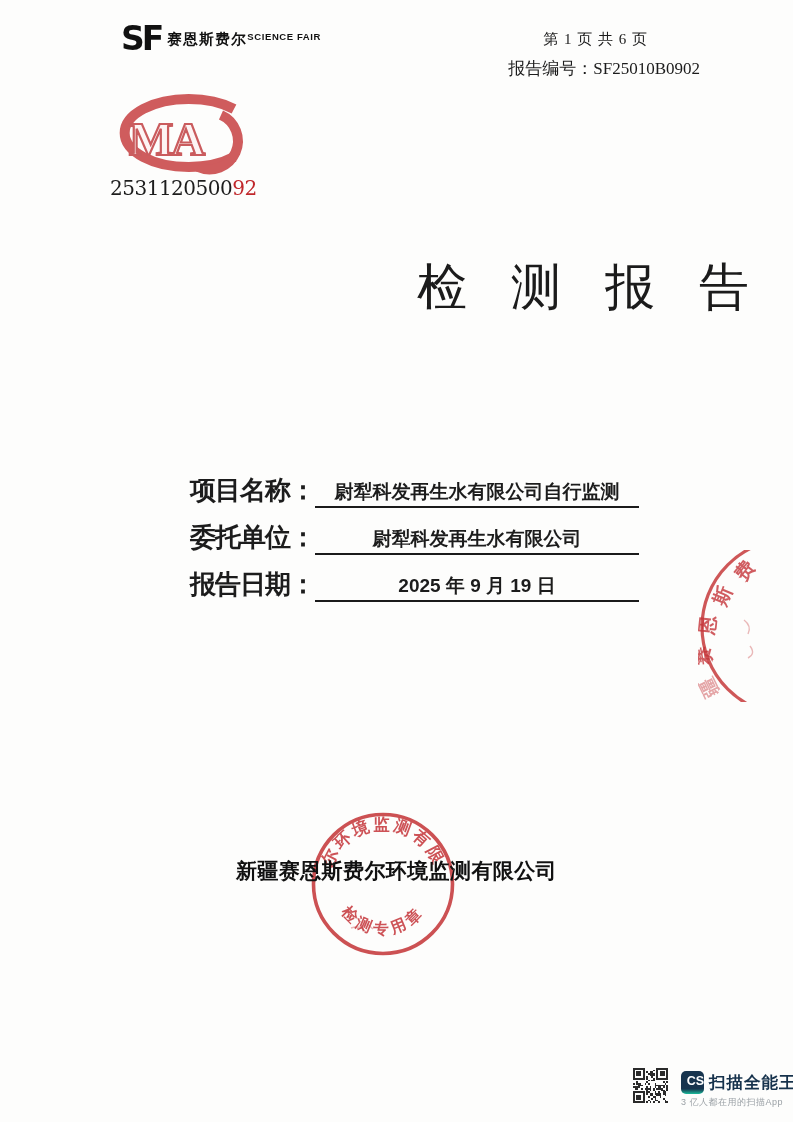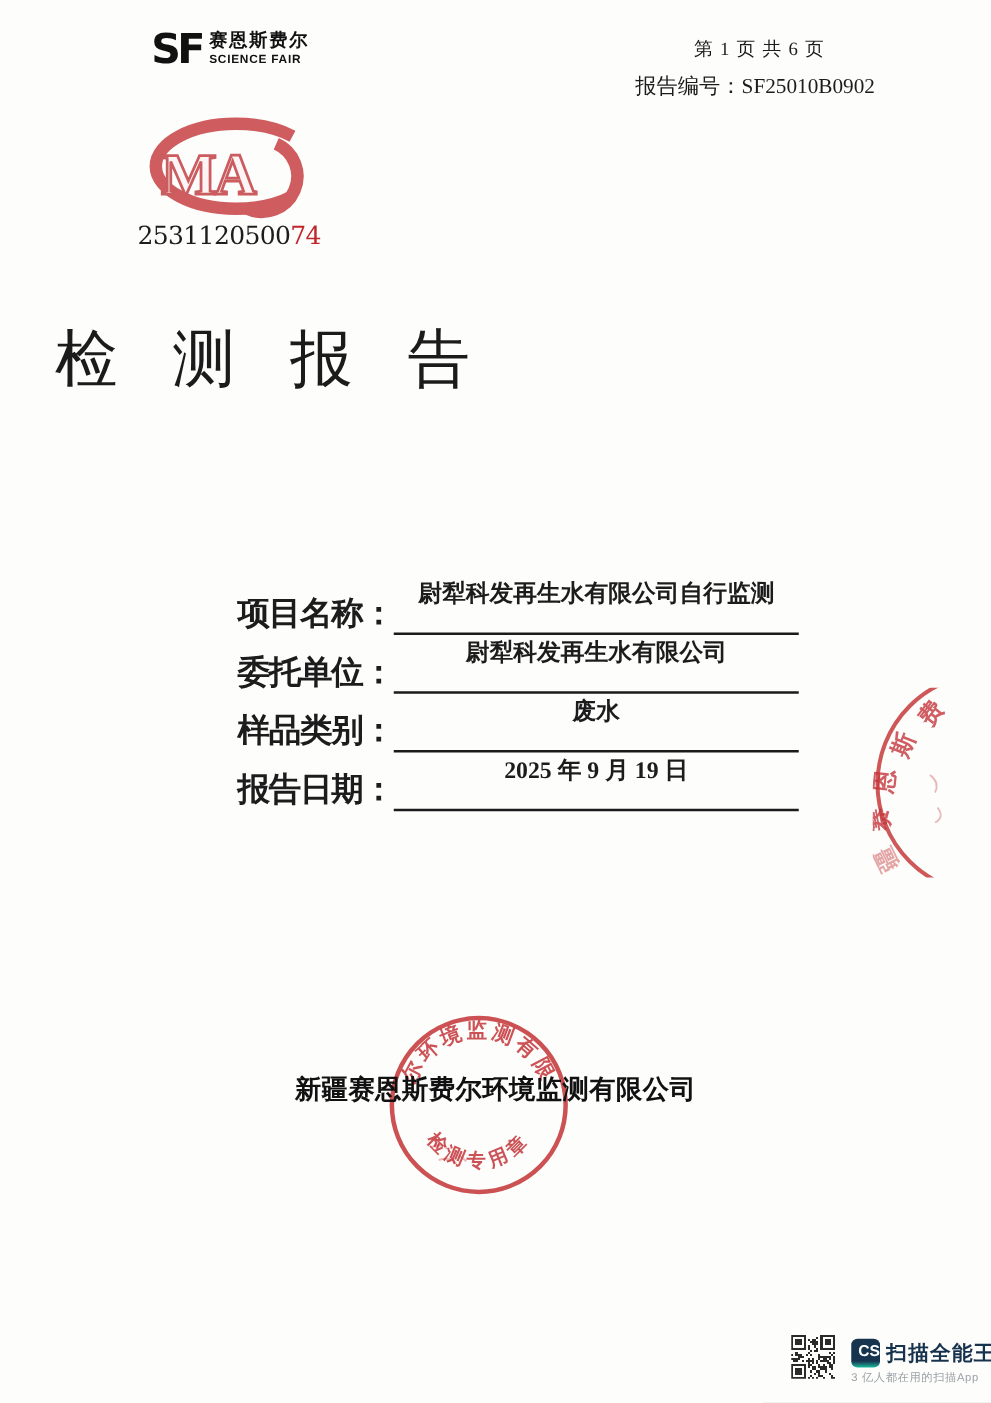--- a/index.html
+++ b/index.html
@@ -5,46 +5,46 @@
   html,body{margin:0;padding:0;background:#e8e8e8;}
   .page{
     position:relative; width:793px; height:1122px; margin:0 auto;
     background:#fdfdfc; overflow:hidden;
     font-family:"Liberation Sans","DejaVu Sans",sans-serif; color:#1c1c1c;
   }
 
   
   .logo{position:absolute; left:121px; top:24px; display:flex; align-items:center; gap:6px;}
   .monogram{font-family:"DejaVu Sans",sans-serif; font-weight:900; font-size:33px; line-height:30px; letter-spacing:-3px; color:#111;}
-  .logo-text{display:flex; flex-direction:column; justify-content:flex-end;}
+  .logo-text{display:flex; flex-direction:row; justify-content:flex-end;}
   .logo-zh{font-size:14.5px; font-weight:700; letter-spacing:1.5px; color:#111; line-height:17px;}
   .logo-en{font-size:9.5px; font-weight:700; letter-spacing:0.6px; color:#111; line-height:11px; font-family:"Liberation Sans",sans-serif;}
 
   .page-info{position:absolute; top:30px; right:93px; text-align:right; font-family:"Liberation Serif","DejaVu Serif",serif;}
-  .pagination{font-size:15px; letter-spacing:1px; margin-right:40px; white-space:nowrap;}
+  .pagination{font-size:15px; letter-spacing:1px; margin-right:52px; white-space:nowrap;}
   .report-no{font-size:17px; margin-top:8px; white-space:nowrap;}
 
   
   .cma{position:absolute; left:102px; top:88px; width:160px;}
   .cma svg{display:block;}
   .cma-number{font-family:"DejaVu Serif","Liberation Serif",serif; font-size:20px; letter-spacing:-0.5px; margin:-2px 0 0 8px; color:#1d1d1d; white-space:nowrap;}
   .cma-number .red{color:#c0272b;}
 
   
   .doc-title{
-    position:absolute; top:220px; left:0; right:0; text-align:left;
+    position:absolute; top:220px; left:0; right:0; text-align:right;
     font-family:"Liberation Serif","DejaVu Serif",serif; font-weight:400;
     font-size:50px; letter-spacing:0.88em; text-indent:0.88em; color:#1b1b1b; white-space:nowrap;
   }
 
   
   .fields{position:absolute; left:190px; top:481px; width:449px;}
   .field-row{display:flex; align-items:flex-end; height:27px; margin-bottom:20px;}
   .field-label{flex:0 0 85px; font-size:26px; font-weight:700; letter-spacing:-1px; white-space:nowrap;}
-  .field-line{flex:1; border-bottom:2px solid #1b1b1b; text-align:center; padding-bottom:18px;}
+  .field-line{flex:1; border-bottom:2px solid #1b1b1b; text-align:center; padding-bottom:1px;}
   .field-value{font-size:19px; font-weight:700; white-space:nowrap;}
   .field-row:nth-child(4) .field-value{font-family:"Liberation Serif","DejaVu Serif",serif; font-weight:700;}
 
   
   .edge-seal{position:absolute; left:698px; top:550px; width:59px; height:152px; overflow:hidden;}
   .edge-seal svg{position:absolute; left:0; top:0;}
   .center-seal{position:absolute; left:307px; top:808px; width:152px; height:152px;}
   .company-line{
     position:absolute; top:857px; left:0; right:0; text-align:center;
     font-size:21px; font-weight:700; letter-spacing:0.4px; color:#111; white-space:nowrap;
@@ -84,37 +84,33 @@
   </div>
 
   <div class="cma">
     <svg width="152" height="90" viewBox="0 0 152 90">
       <g opacity="0.82">
         <path class="red-stroke" d="M 132 21 A 64 34 0 1 0 132 69" stroke-width="10"></path>
         <path class="red-stroke" d="M 119 27 A 25 25 0 1 1 96 79" stroke-width="10"></path>
         <text x="27" y="67" font-family="'Liberation Serif',serif" font-weight="bold" font-size="47" fill="#fdf3f3" stroke="#c0393c" stroke-width="2.2" letter-spacing="-2">MA</text>
       </g>
     </svg>
-    <div class="cma-number"><span>2531120500</span><span class="red">74</span></div>
+    <div class="cma-number"><span>2531120500</span><span class="red">92</span></div>
   </div>
 
   <h1 class="doc-title">检测报告</h1>
 
   <div class="fields">
     <div class="field-row">
       <span class="field-label">项目名称：</span>
       <span class="field-line"><span class="field-value">尉犁科发再生水有限公司自行监测</span></span>
     </div>
     <div class="field-row">
       <span class="field-label">委托单位：</span>
       <span class="field-line"><span class="field-value">尉犁科发再生水有限公司</span></span>
-    </div>
-    <div class="field-row">
-      <span class="field-label">样品类别：</span>
-      <span class="field-line"><span class="field-value">废水</span></span>
     </div>
     <div class="field-row">
       <span class="field-label">报告日期：</span>
       <span class="field-line"><span class="field-value">2025 年 9 月 19 日</span></span>
     </div>
   </div>
 
   <div class="edge-seal">
     <svg width="180" height="170" viewBox="0 0 180 170">
       <circle cx="92" cy="77" r="88" class="red-stroke" stroke-width="3.2" opacity="0.85"></circle>

